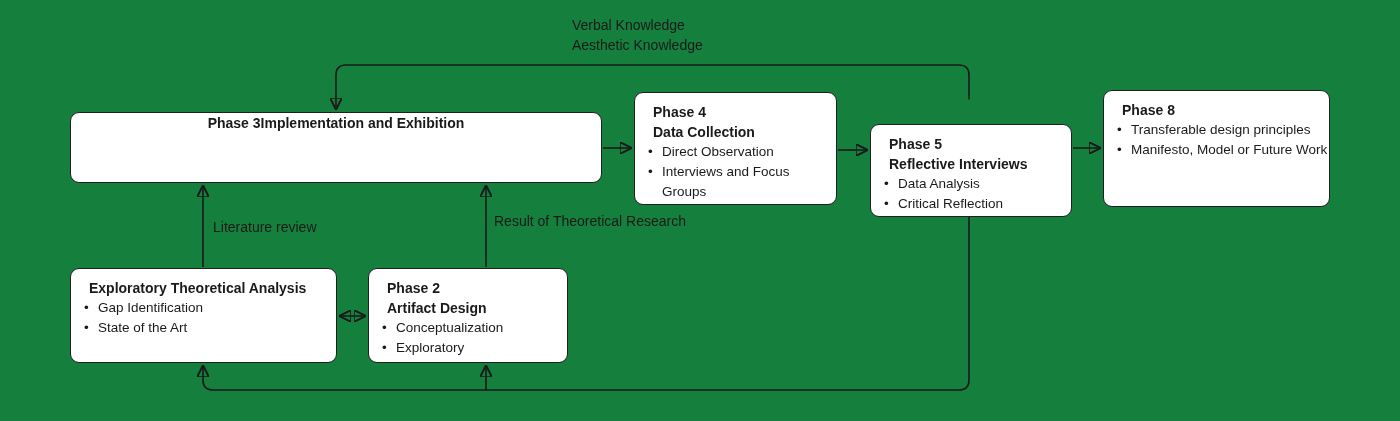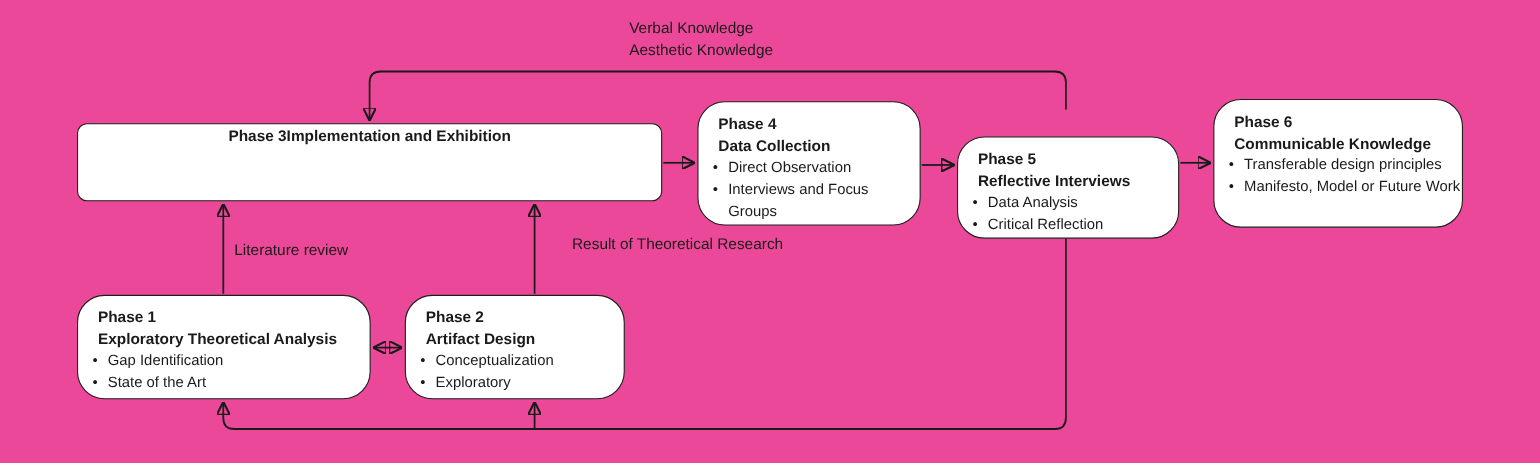--- a/index.html
+++ b/index.html
@@ -6,21 +6,21 @@
     margin: 0;
     padding: 0;
     background: #ffffff;
     font-family: "Liberation Sans", sans-serif;
     color: #1a1a1a;
   }
   .canvas {
     position: relative;
     width: 1400px;
     height: 421px;
-    background: #ec4899;
+    background: #15803d;
     overflow: hidden;
   }
   svg.connectors {
     position: absolute;
     left: 0; top: 0;
     width: 1400px;
     height: 421px;
   }
   svg.connectors path {
     fill: none;
@@ -45,21 +45,20 @@
   .box-centered {
     display: flex;
     flex-direction: row;
     align-items: flex-start;
     justify-content: center;
     text-align: center;
     line-height: 21px;
   }
   .box-list {
     padding: 9px 0 0 18px;
-    border-radius: 25px;
   }
   .bullet-row {
     display: flex;
     align-items: flex-start;
     margin-left: -5px;
   }
   .dot {
     width: 14px;
     flex: 0 0 14px;
     text-align: left;
@@ -78,21 +77,21 @@
   
   #box-phase3 { left: 70px;  top: 112px; width: 532px; height: 71px; }
   #box-phase4 { left: 634px; top: 92px;  width: 203px; height: 113px; }
   #box-phase5 { left: 870px; top: 100px; width: 202px; height: 93px; margin-top: 24px; }
   #box-phase6 { left: 1103px; top: 90px; width: 227px; height: 117px; }
   #box-phase1 { left: 70px;  top: 268px; width: 267px; height: 95px; }
   #box-phase2 { left: 368px; top: 268px; width: 200px; height: 95px; }
   
   #label-top        { left: 572px; top: 15px; }
   #label-literature { left: 213px; top: 217px; }
-  #label-result     { left: 520px; top: 211px; text-align: right; }
+  #label-result     { left: 494px; top: 211px; text-align: right; }
 </style>
 </head>
 <body>
 
 <div class="canvas">
 
   <svg class="connectors" viewBox="0 0 1400 421" xmlns="http://www.w3.org/2000/svg">
     <defs>
       <marker id="ah" viewBox="0 0 10 10" refX="8.5" refY="5" markerWidth="7.5" markerHeight="7.5" orient="auto-start-reverse">
         <path d="M0,0 L10,5 L0,10 z" fill="#1a1a1a" stroke="none"></path>
@@ -152,34 +151,32 @@
       <span class="dot">•</span>
       <span class="bullet-text">Data Analysis</span>
     </div>
     <div class="bullet-row">
       <span class="dot">•</span>
       <span class="bullet-text">Critical Reflection</span>
     </div>
   </div>
 
   <div class="phase-box box-list" id="box-phase6">
-    <div class="phase-title">Phase 6</div>
-    <div class="phase-subtitle">Communicable Knowledge</div>
+    <div class="phase-title">Phase 8</div>
     <div class="bullet-row">
       <span class="dot">•</span>
       <span class="bullet-text">Transferable design principles</span>
     </div>
     <div class="bullet-row">
       <span class="dot">•</span>
       <span class="bullet-text">Manifesto, Model or Future Work</span>
     </div>
   </div>
 
   <div class="phase-box box-list" id="box-phase1">
-    <div class="phase-title">Phase 1</div>
     <div class="phase-subtitle">Exploratory Theoretical Analysis</div>
     <div class="bullet-row">
       <span class="dot">•</span>
       <span class="bullet-text">Gap Identification</span>
     </div>
     <div class="bullet-row">
       <span class="dot">•</span>
       <span class="bullet-text">State of the Art</span>
     </div>
   </div>

